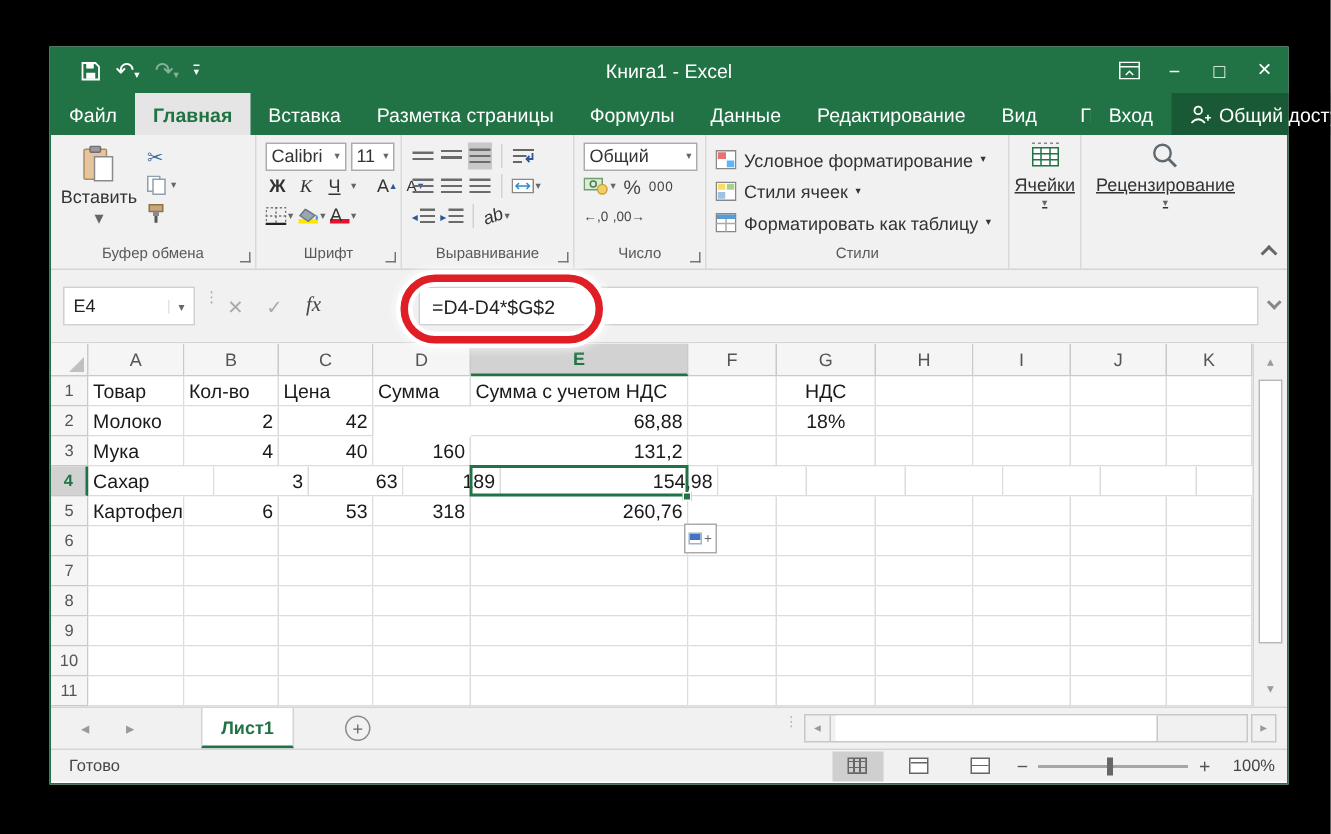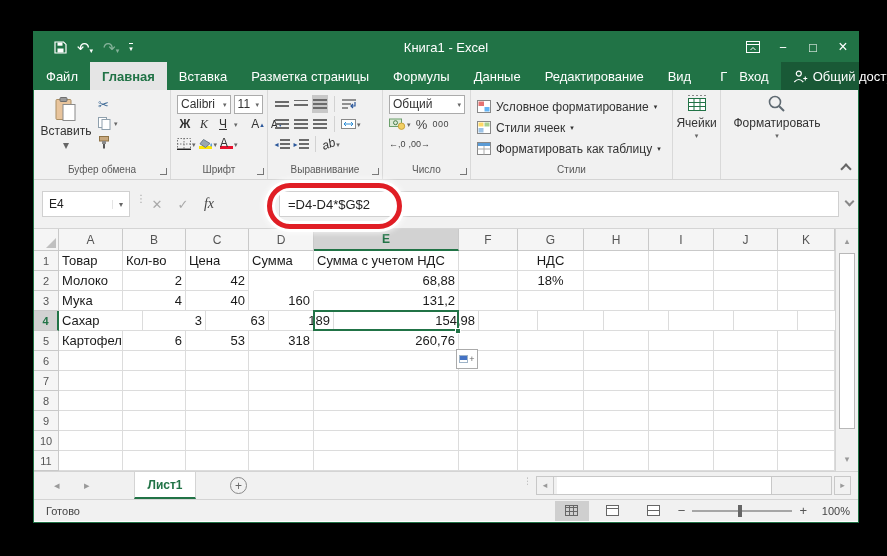--- a/index.html
+++ b/index.html
@@ -40,21 +40,21 @@
   .btn.active{background:#c8c8c8;}
   .il{width:14px;height:10px;background:repeating-linear-gradient(to bottom,#6b6b6b 0 1.5px,transparent 1.5px 4.2px);display:inline-block;}
   .vdiv{width:1px;height:16px;background:#d2d2d2;margin:0 3px;}
   .paste{width:52px;display:flex;flex-direction:column;align-items:center;gap:1px;padding-top:3px;float:left;}
   .paste span{font-size:12px;color:#333;}
   .minicol{margin-left:58px;display:flex;flex-direction:column;gap:2px;padding-top:2px;}
   .mini{display:flex;align-items:center;gap:3px;height:17px;font-size:13px;color:#3e6a96;}
   .ul-bar{display:block;width:13px;height:3px;margin-top:-2px;}
   .styles-row{display:flex;align-items:center;gap:5px;height:21px;font-size:12px;color:#333;white-space:nowrap;}
   .bigbtn{display:flex;flex-direction:column;align-items:center;justify-content:flex-start;gap:2px;padding-top:4px;height:100%;
-    font-size:12px;color:#333;}
+    font-size:12px;color:#333;text-decoration:underline;}
   .chev{width:8px;height:8px;border-left:2px solid #666;border-top:2px solid #666;transform:rotate(45deg);position:absolute;right:8px;bottom:6px;}
   
   .fbar{height:49px;background:var(--ribbon-bg);position:relative;flex:none;border-bottom:1px solid var(--line);}
   .namebox{position:absolute;left:8px;top:11px;width:88px;height:26px;background:#fff;border:1px solid #d0d0d0;
     display:flex;align-items:center;font-size:12px;color:#222;}
   .namebox .nb-t{flex:1;padding-left:6px;}
   .namebox .nb-c{width:17px;text-align:center;color:#666;font-size:8px;border-left:1px solid #e4e4e4;}
   .dots{position:absolute;left:102px;top:16px;color:#a8a8a8;font-size:10px;letter-spacing:0;line-height:5px;}
   .fb-btn{position:absolute;top:13px;width:22px;height:22px;display:flex;align-items:center;justify-content:center;
     color:#a9a9a9;font-size:13px;}
@@ -445,21 +445,21 @@
         <div class="rg-label"></div>
       </div>
 
       <div class="rgroup" style="width:112px;border-right:none">
         <div class="rg-body" style="padding:0">
           <div class="bigbtn">
             <svg width="20" height="20" viewBox="0 0 20 20">
               <circle cx="8" cy="8" r="5.5" fill="none" stroke="#5f6a72" stroke-width="1.6"></circle>
               <line x1="12.2" y1="12.2" x2="17" y2="17" stroke="#5f6a72" stroke-width="2"></line>
             </svg>
-            <span>Форматировать</span>
+            <span>Рецензирование</span>
             <span class="caret" style="color:#666">▾</span>
           </div>
         </div>
         <div class="rg-label"></div>
       </div>
 
       <span class="chev"></span>
     </div>
 
     <div class="fbar">

